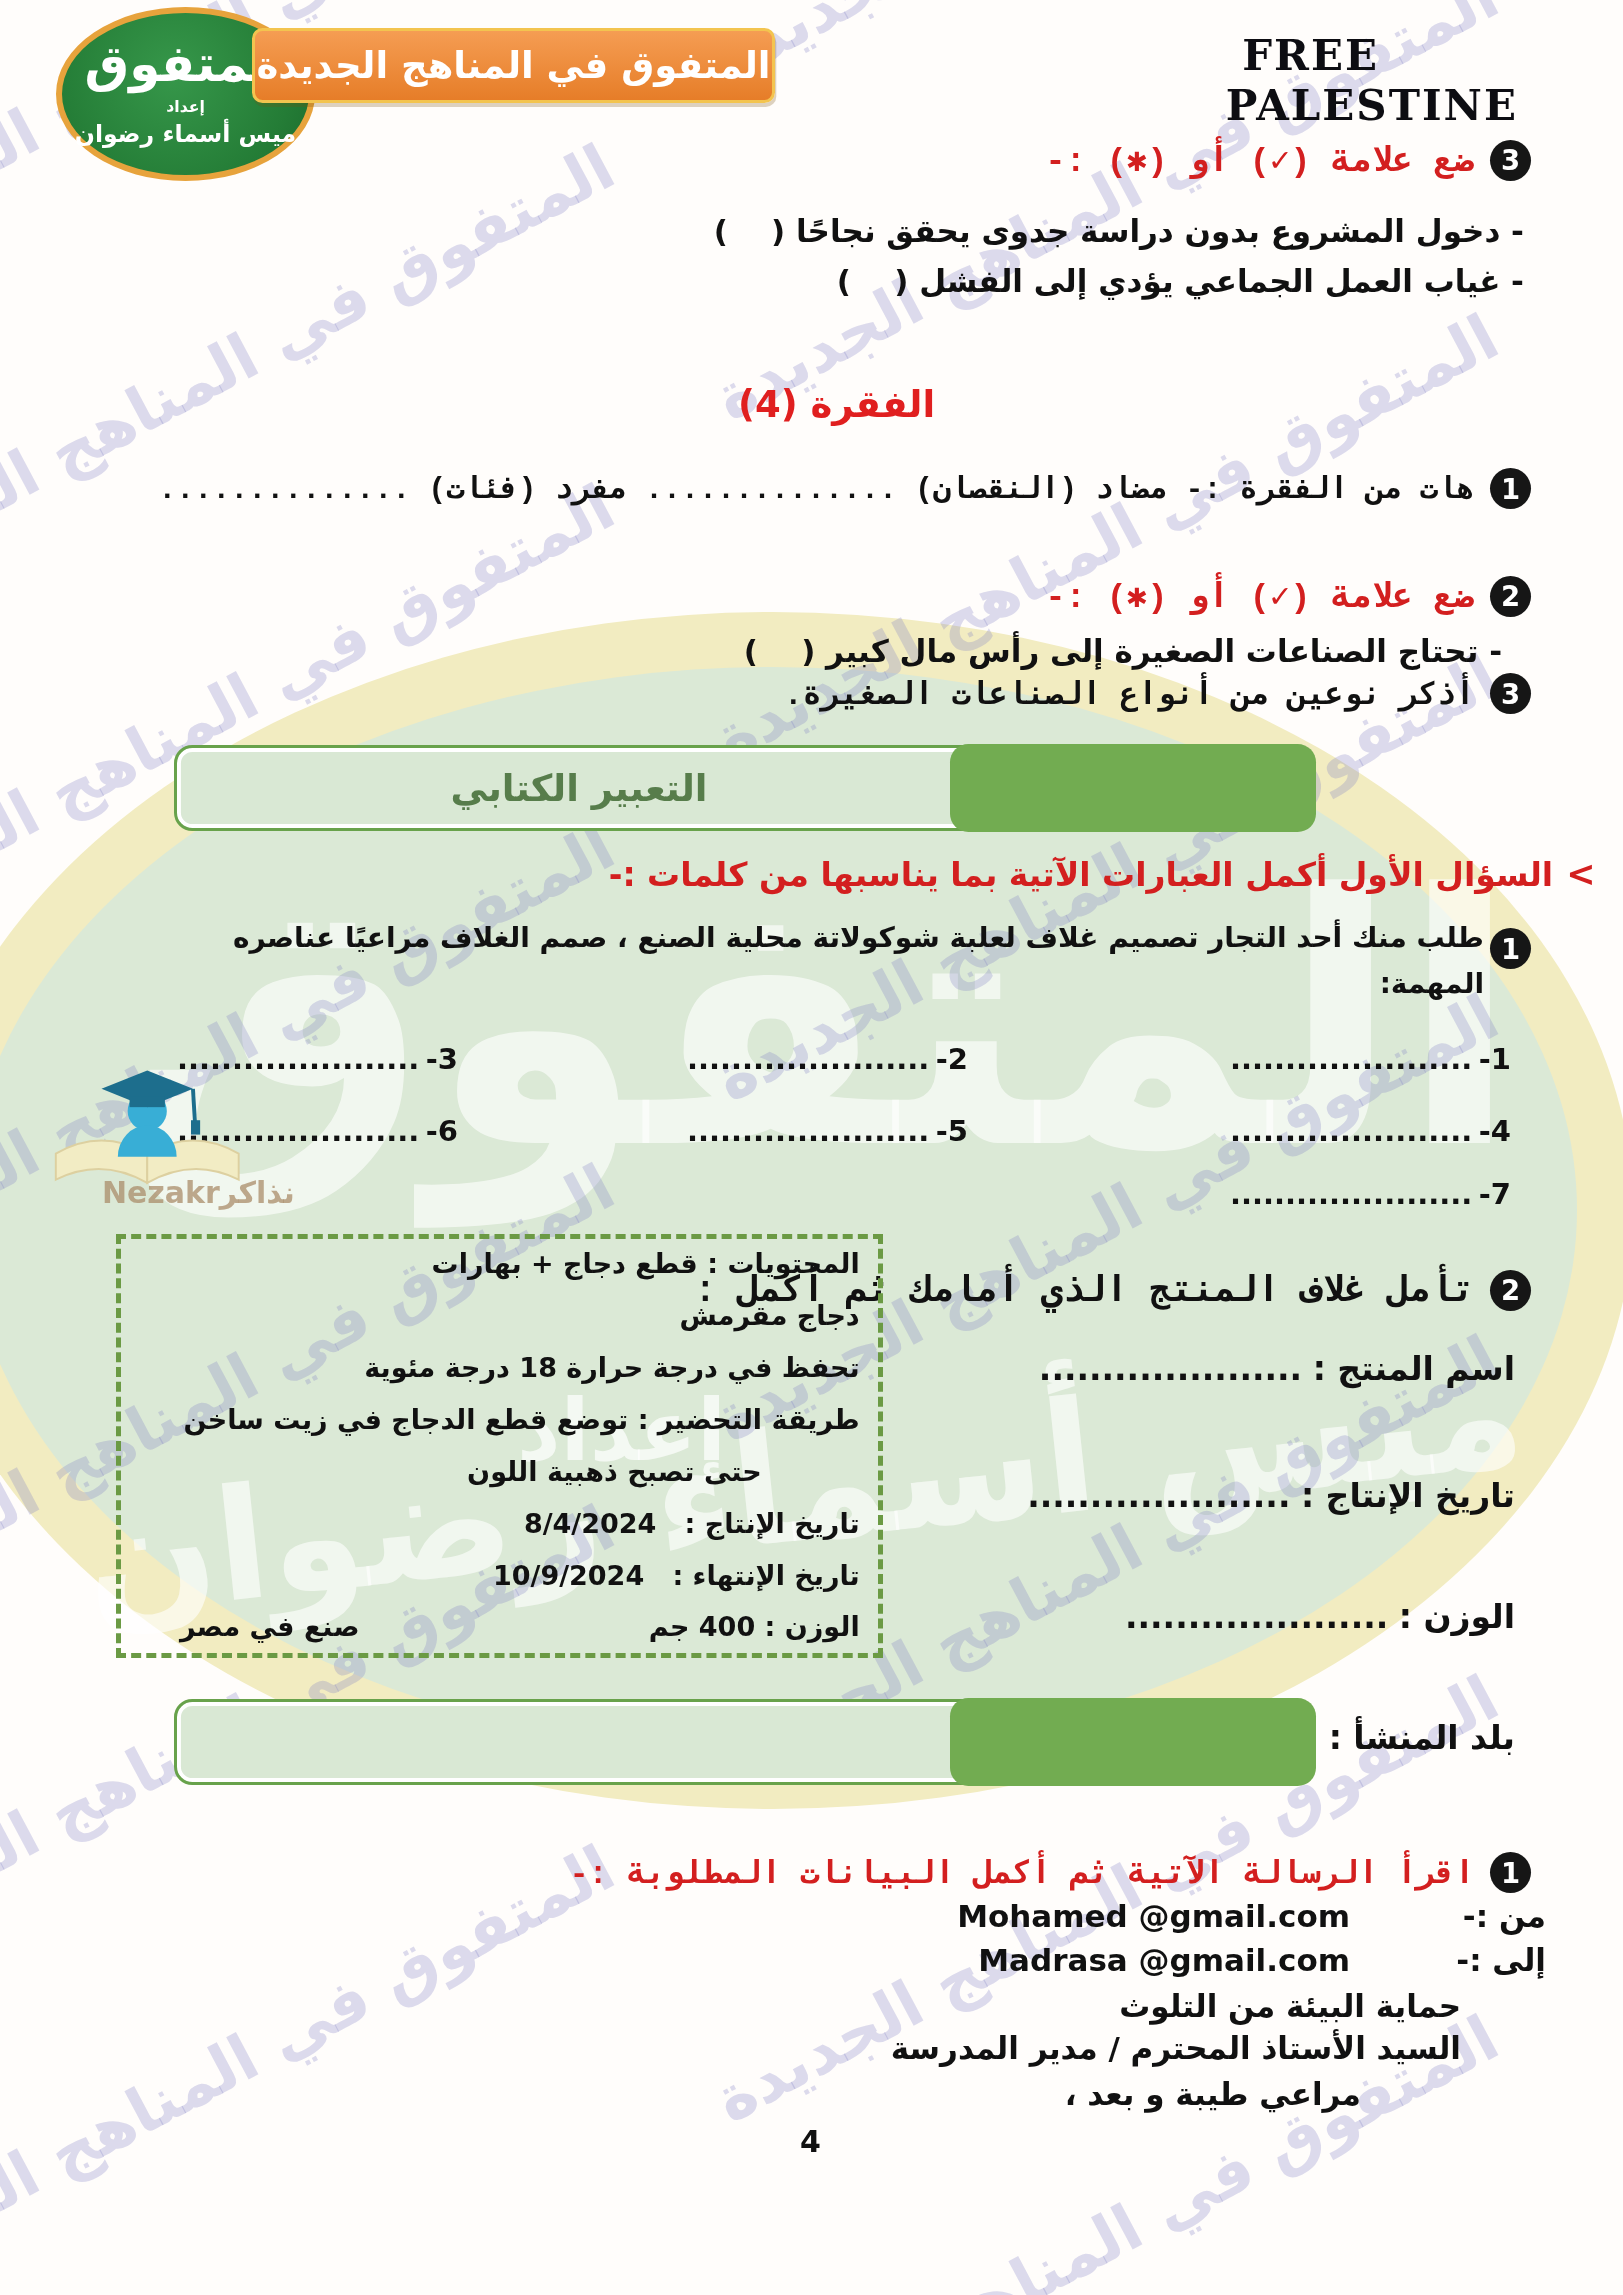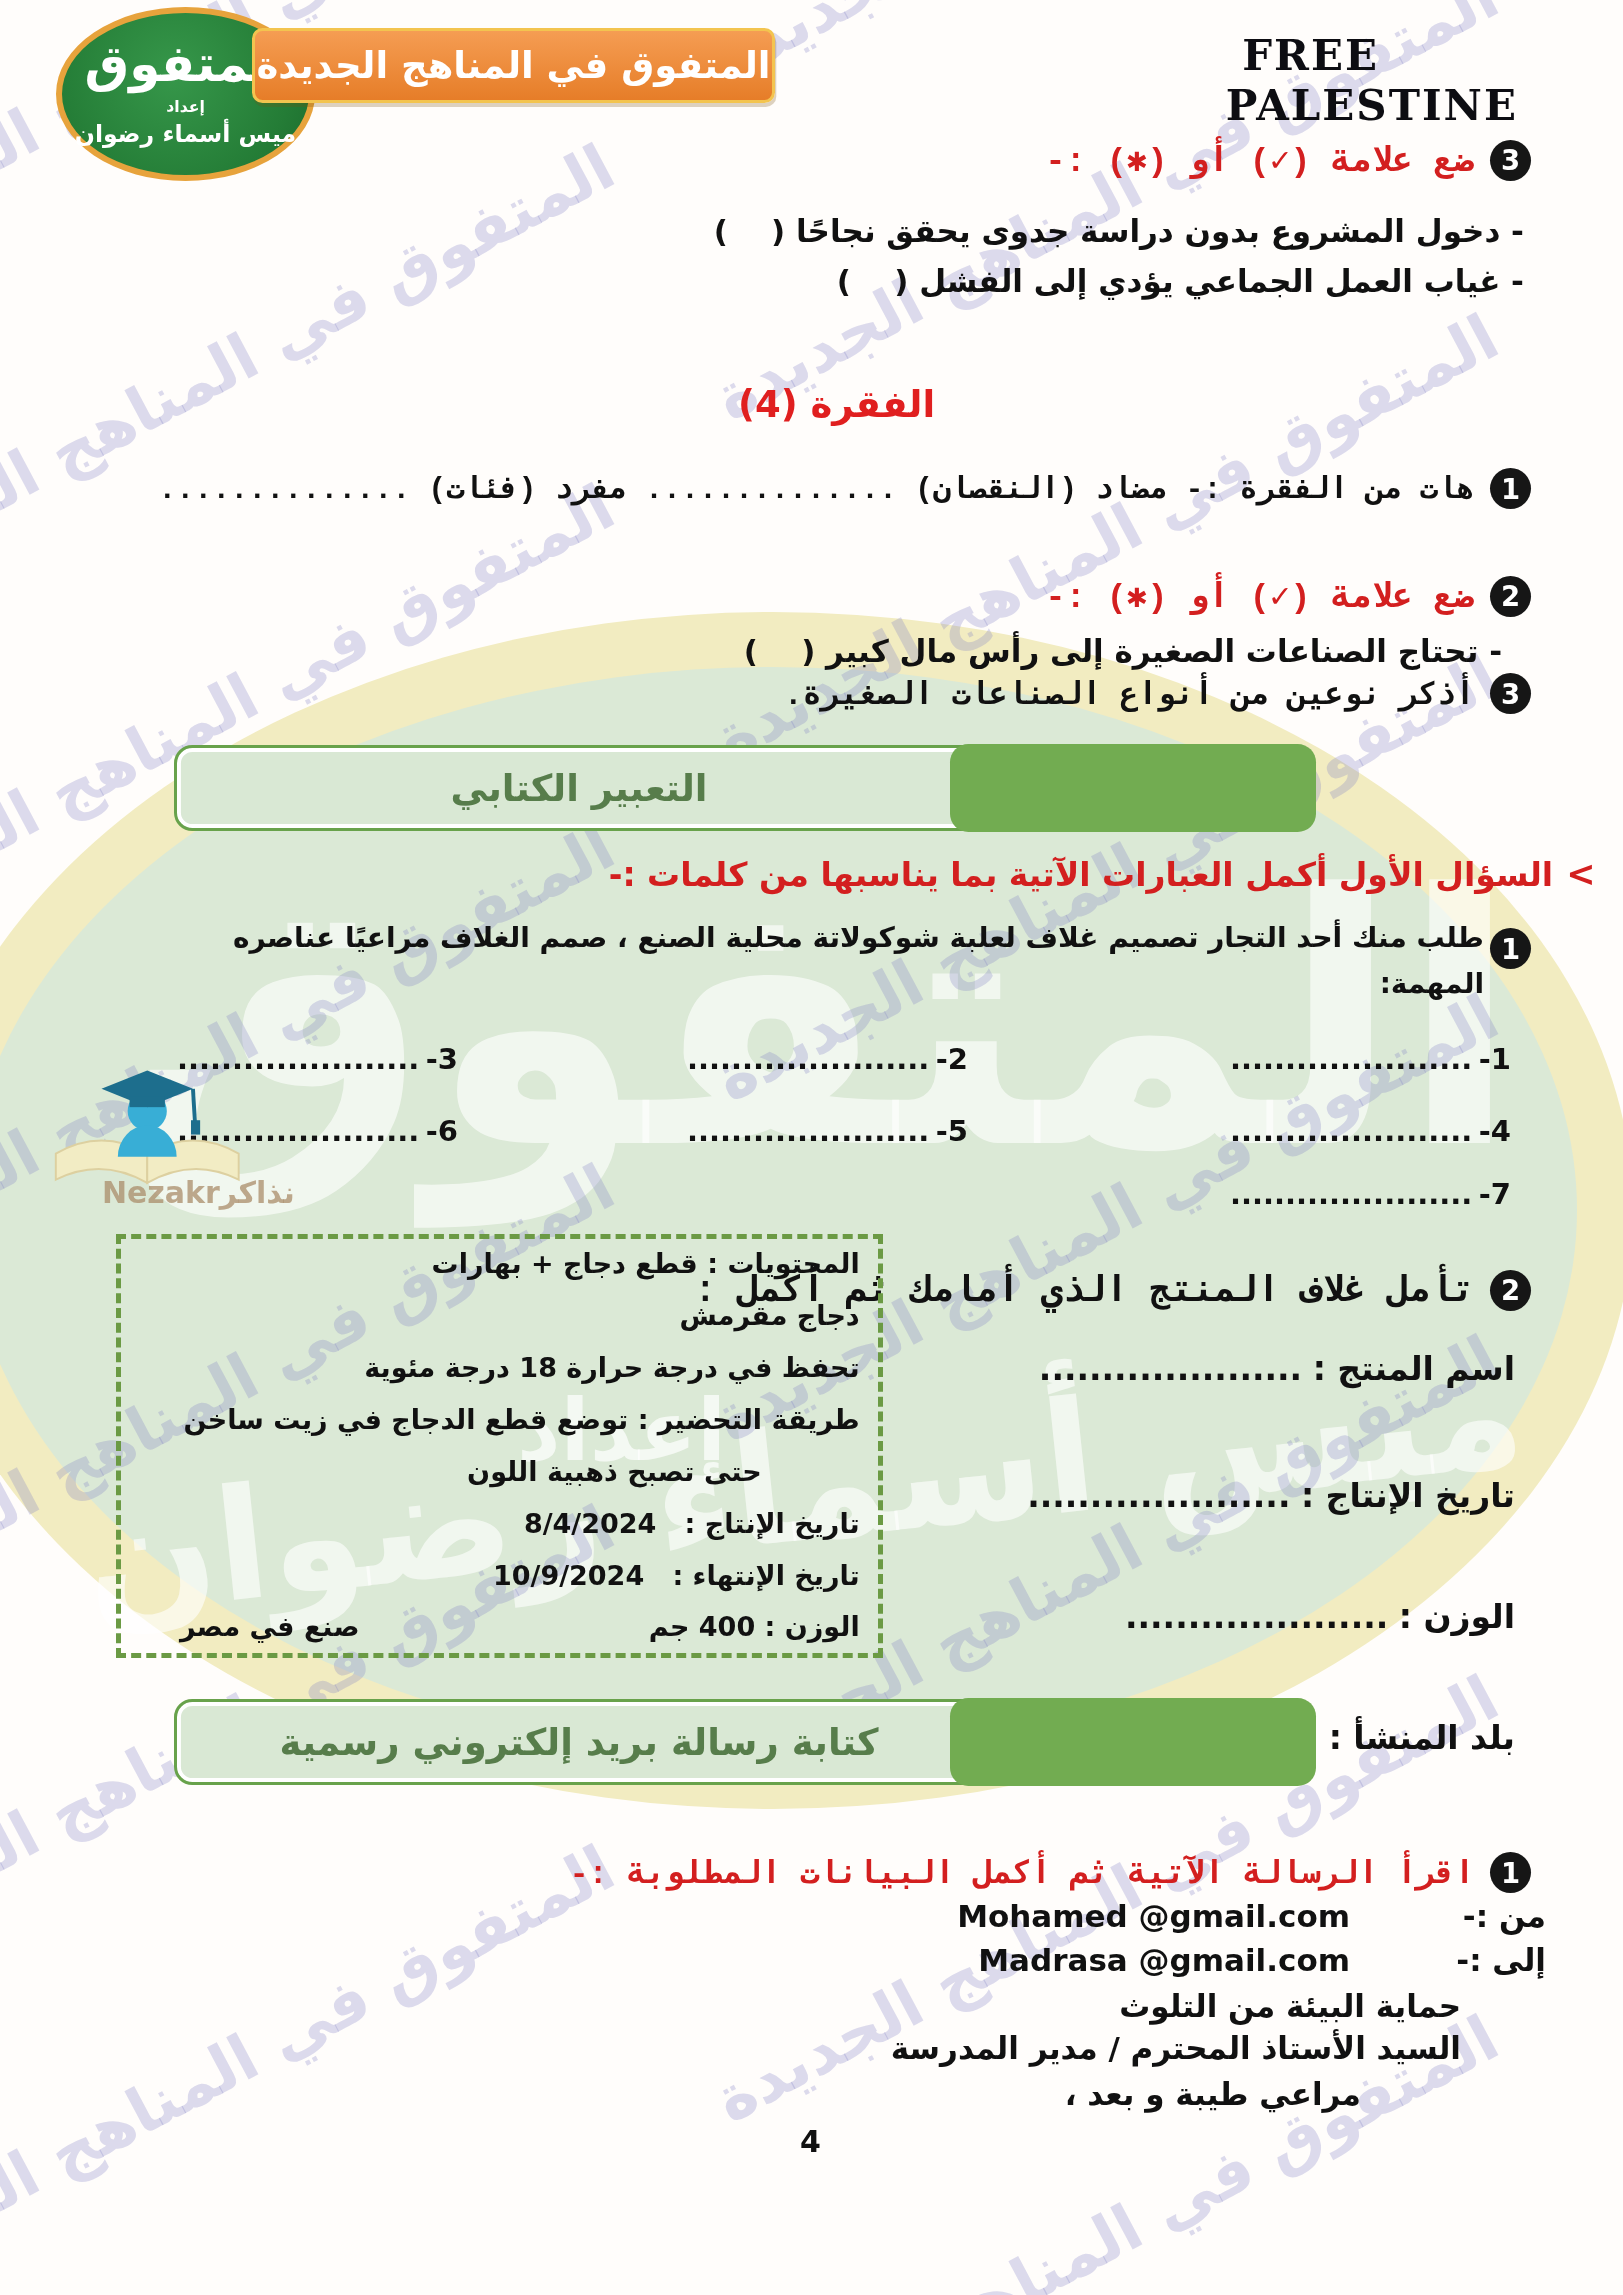--- a/index.html
+++ b/index.html
@@ -242,21 +242,20 @@
       <line x1="225" y1="36" x2="228" y2="86" stroke="#1d6e8d" stroke-width="6"></line>
       <rect x="222" y="84" width="14" height="22" fill="#1d6e8d"></rect>
     </svg>
     <div class="bt">
       <span>Nezakr</span><span>نذاكر</span>
     </div>
   </div>
 
   <div class="sec-banner" style="top:1699px">
     <div class="fill"></div>
-    <div class="label">كتابة رسالة بريد إلكتروني رسمية</div>
   </div>
 
   <div class="qrow" style="right:92px;top:1852px">
     <span class="qnum">1</span>
     <span class="qtitle red" style="font-size:32px">اقرأ الرسالة الآتية ثم أكمل البيانات المطلوبة :-</span>
   </div>
 
   <div class="erow" style="right:77px;top:1898px">
     <span class="elabel">من :-</span>
     <span class="ltr">Mohamed @gmail.com</span>

